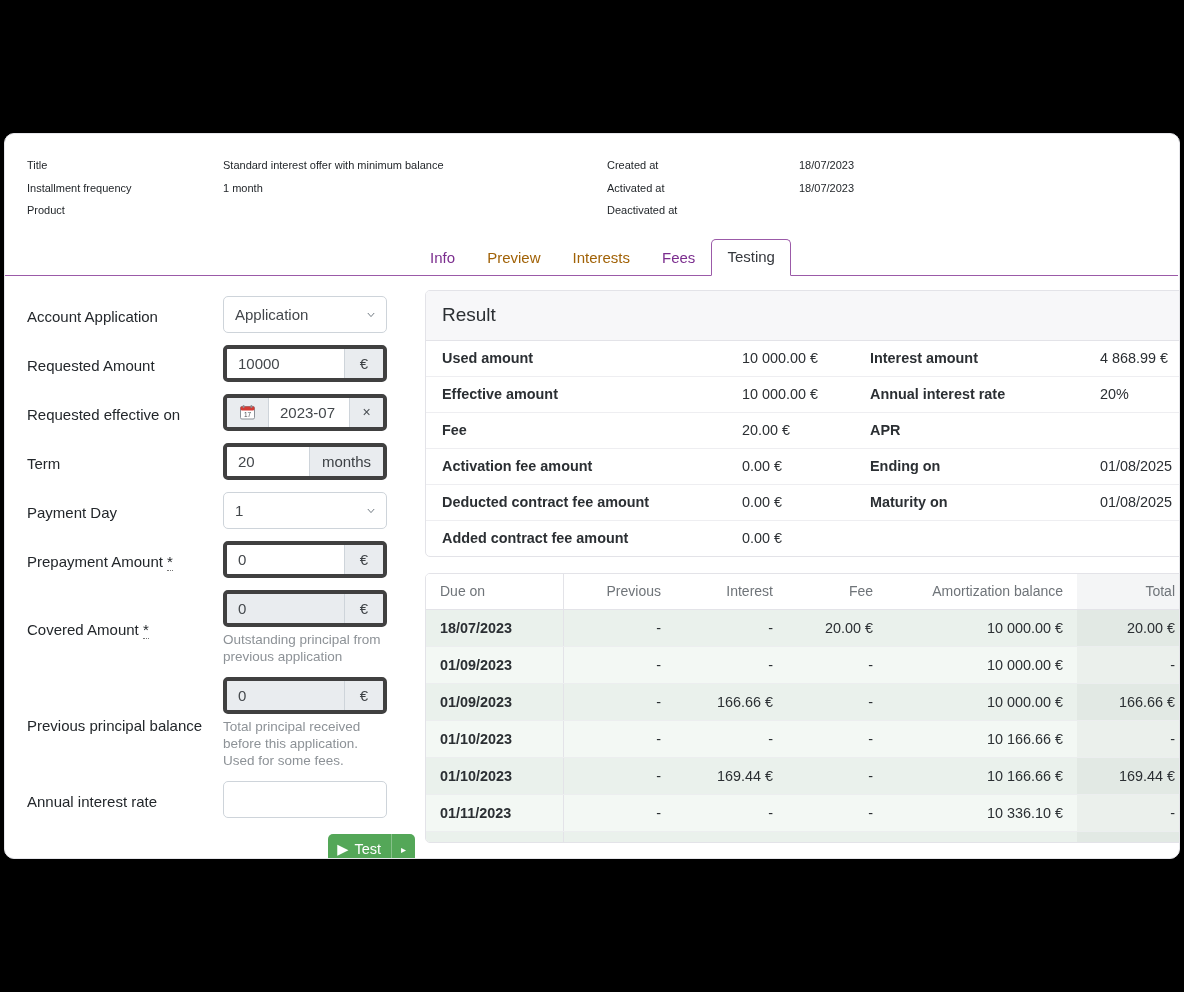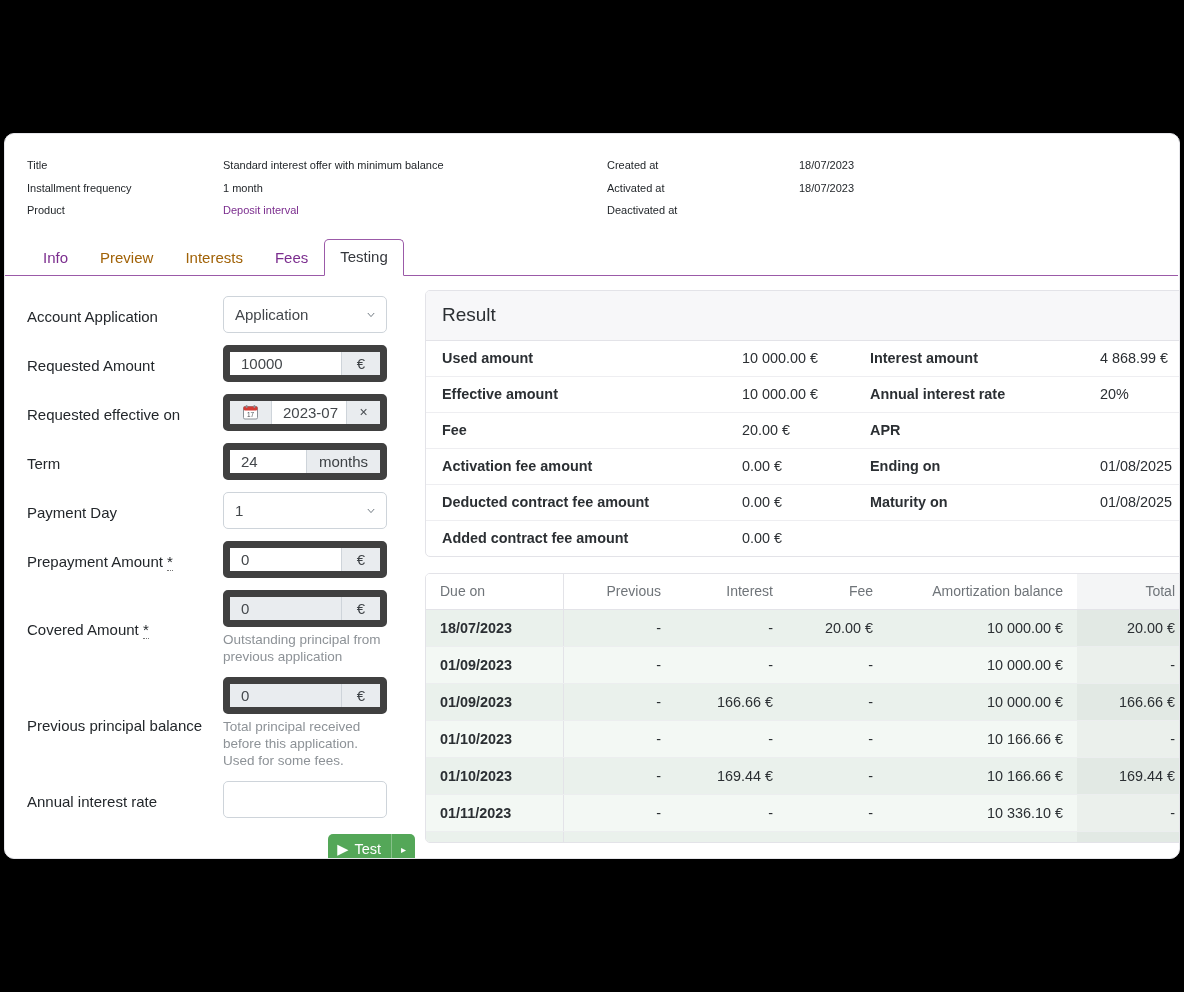--- a/index.html
+++ b/index.html
@@ -45,20 +45,21 @@
   
   .tabbar {
     position: relative;
     height: 38px;
     margin: 0 1px 0 0;
     padding-left: 22px;
     display: flex;
     align-items: flex-end;
     border-bottom: 1px solid #9b5aa8;
     background: #ffffff;
+    justify-content: center;
   }
   .tab {
     font-size: 15px;
     padding: 8px 15px 9px 15px;
     color: #7b2d8e;
     cursor: pointer;
     border: 1px solid transparent;
     border-bottom: none;
     border-radius: 5px 5px 0 0;
     position: relative;
@@ -95,21 +96,21 @@
   }
   .flabel .ast {
     border-bottom: 1px dotted #777;
     cursor: help;
   }
   .fctl { width: 164px; flex: none; }
 
   .ctl {
     display: flex;
     height: 37px;
-    border: 7px solid #404040;
+    border: 4px solid #404040;
     border-radius: 5px;
     overflow: hidden;
     background: #f0abfc;
   }
   .ctl-input {
     flex: 1;
     font-size: 15px;
     color: #43474b;
     padding: 0 11px;
     display: flex;
@@ -284,21 +285,20 @@
   <div class="summary">
     <div class="summary-col first">
       <div class="sum-labels">
         <div>Title</div>
         <div>Installment frequency</div>
         <div>Product</div>
       </div>
       <div class="sum-values">
         <div>Standard interest offer with minimum balance</div>
         <div>1 month</div>
-        <div><a class="link-purple" href="#">Deposit interval</a></div>
       </div>
     </div>
     <div class="summary-col">
       <div class="sum-labels sum-labels-2">
         <div>Created at</div>
         <div>Activated at</div>
         <div>Deactivated at</div>
       </div>
       <div class="sum-values">
         <div>18/07/2023</div>
@@ -358,21 +358,21 @@
             <div class="ctl-input">2023-07</div>
             <div class="addon x">×</div>
           </div>
         </div>
       </div>
 
       <div class="frow">
         <div class="flabel">Term</div>
         <div class="fctl">
           <div class="ctl">
-            <div class="ctl-input">24</div>
+            <div class="ctl-input">20</div>
             <div class="addon wide">months</div>
           </div>
         </div>
       </div>
 
       <div class="frow">
         <div class="flabel">Payment Day</div>
         <div class="fctl">
           <div class="select">
             <span>1</span>

